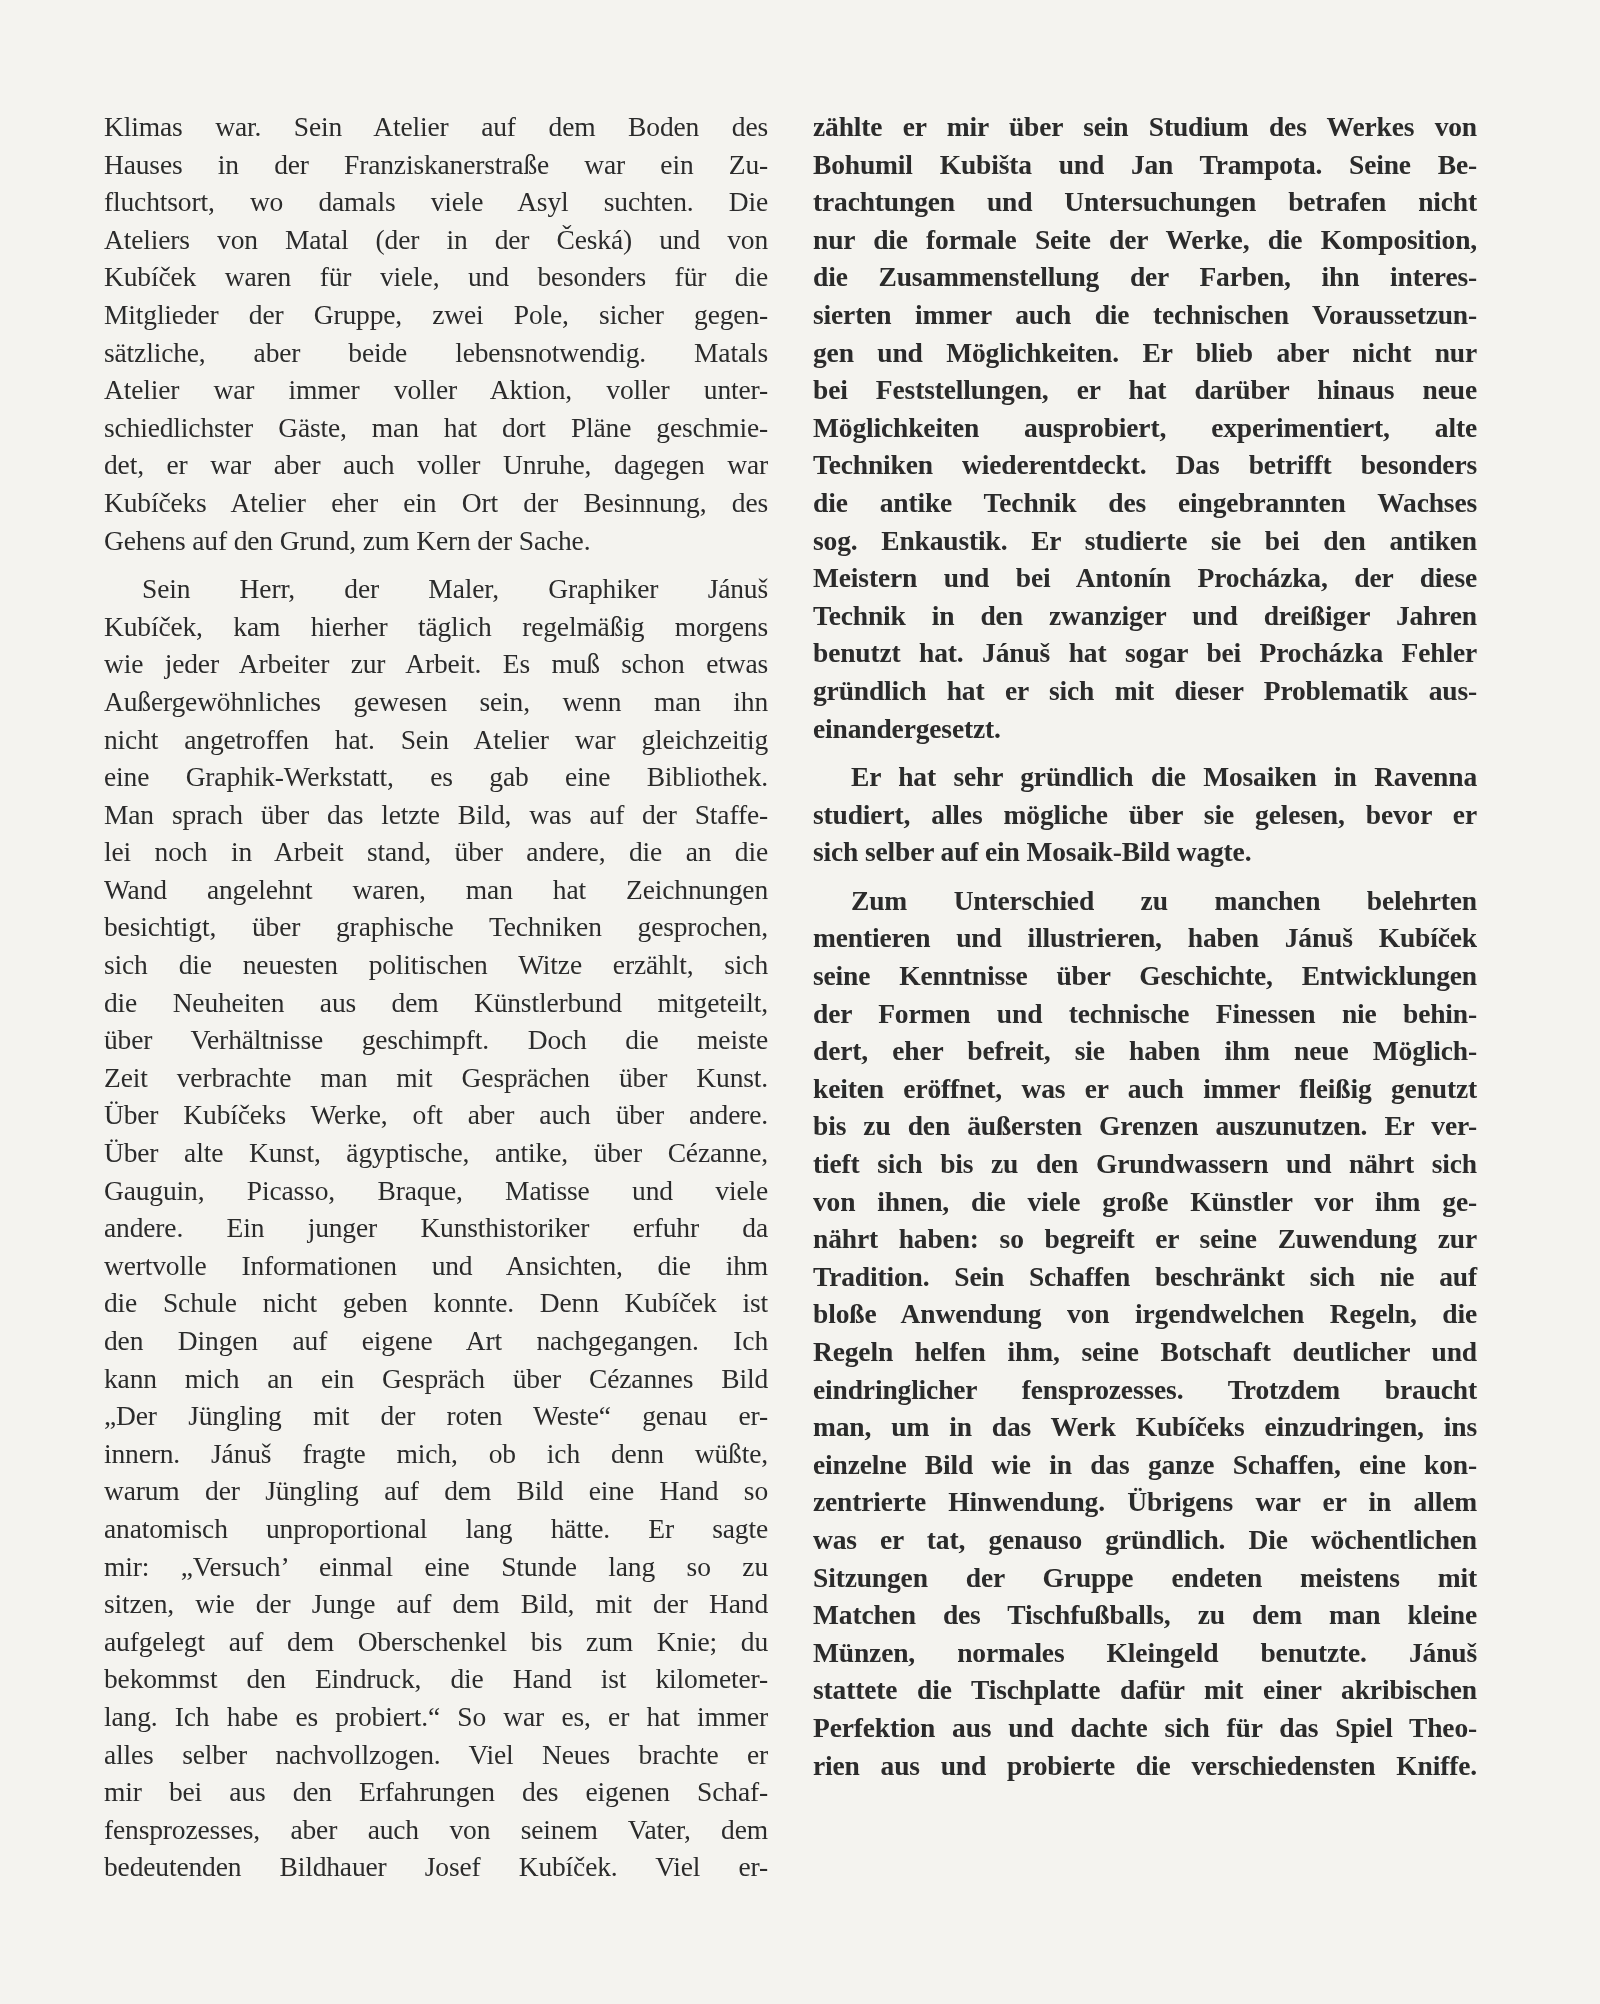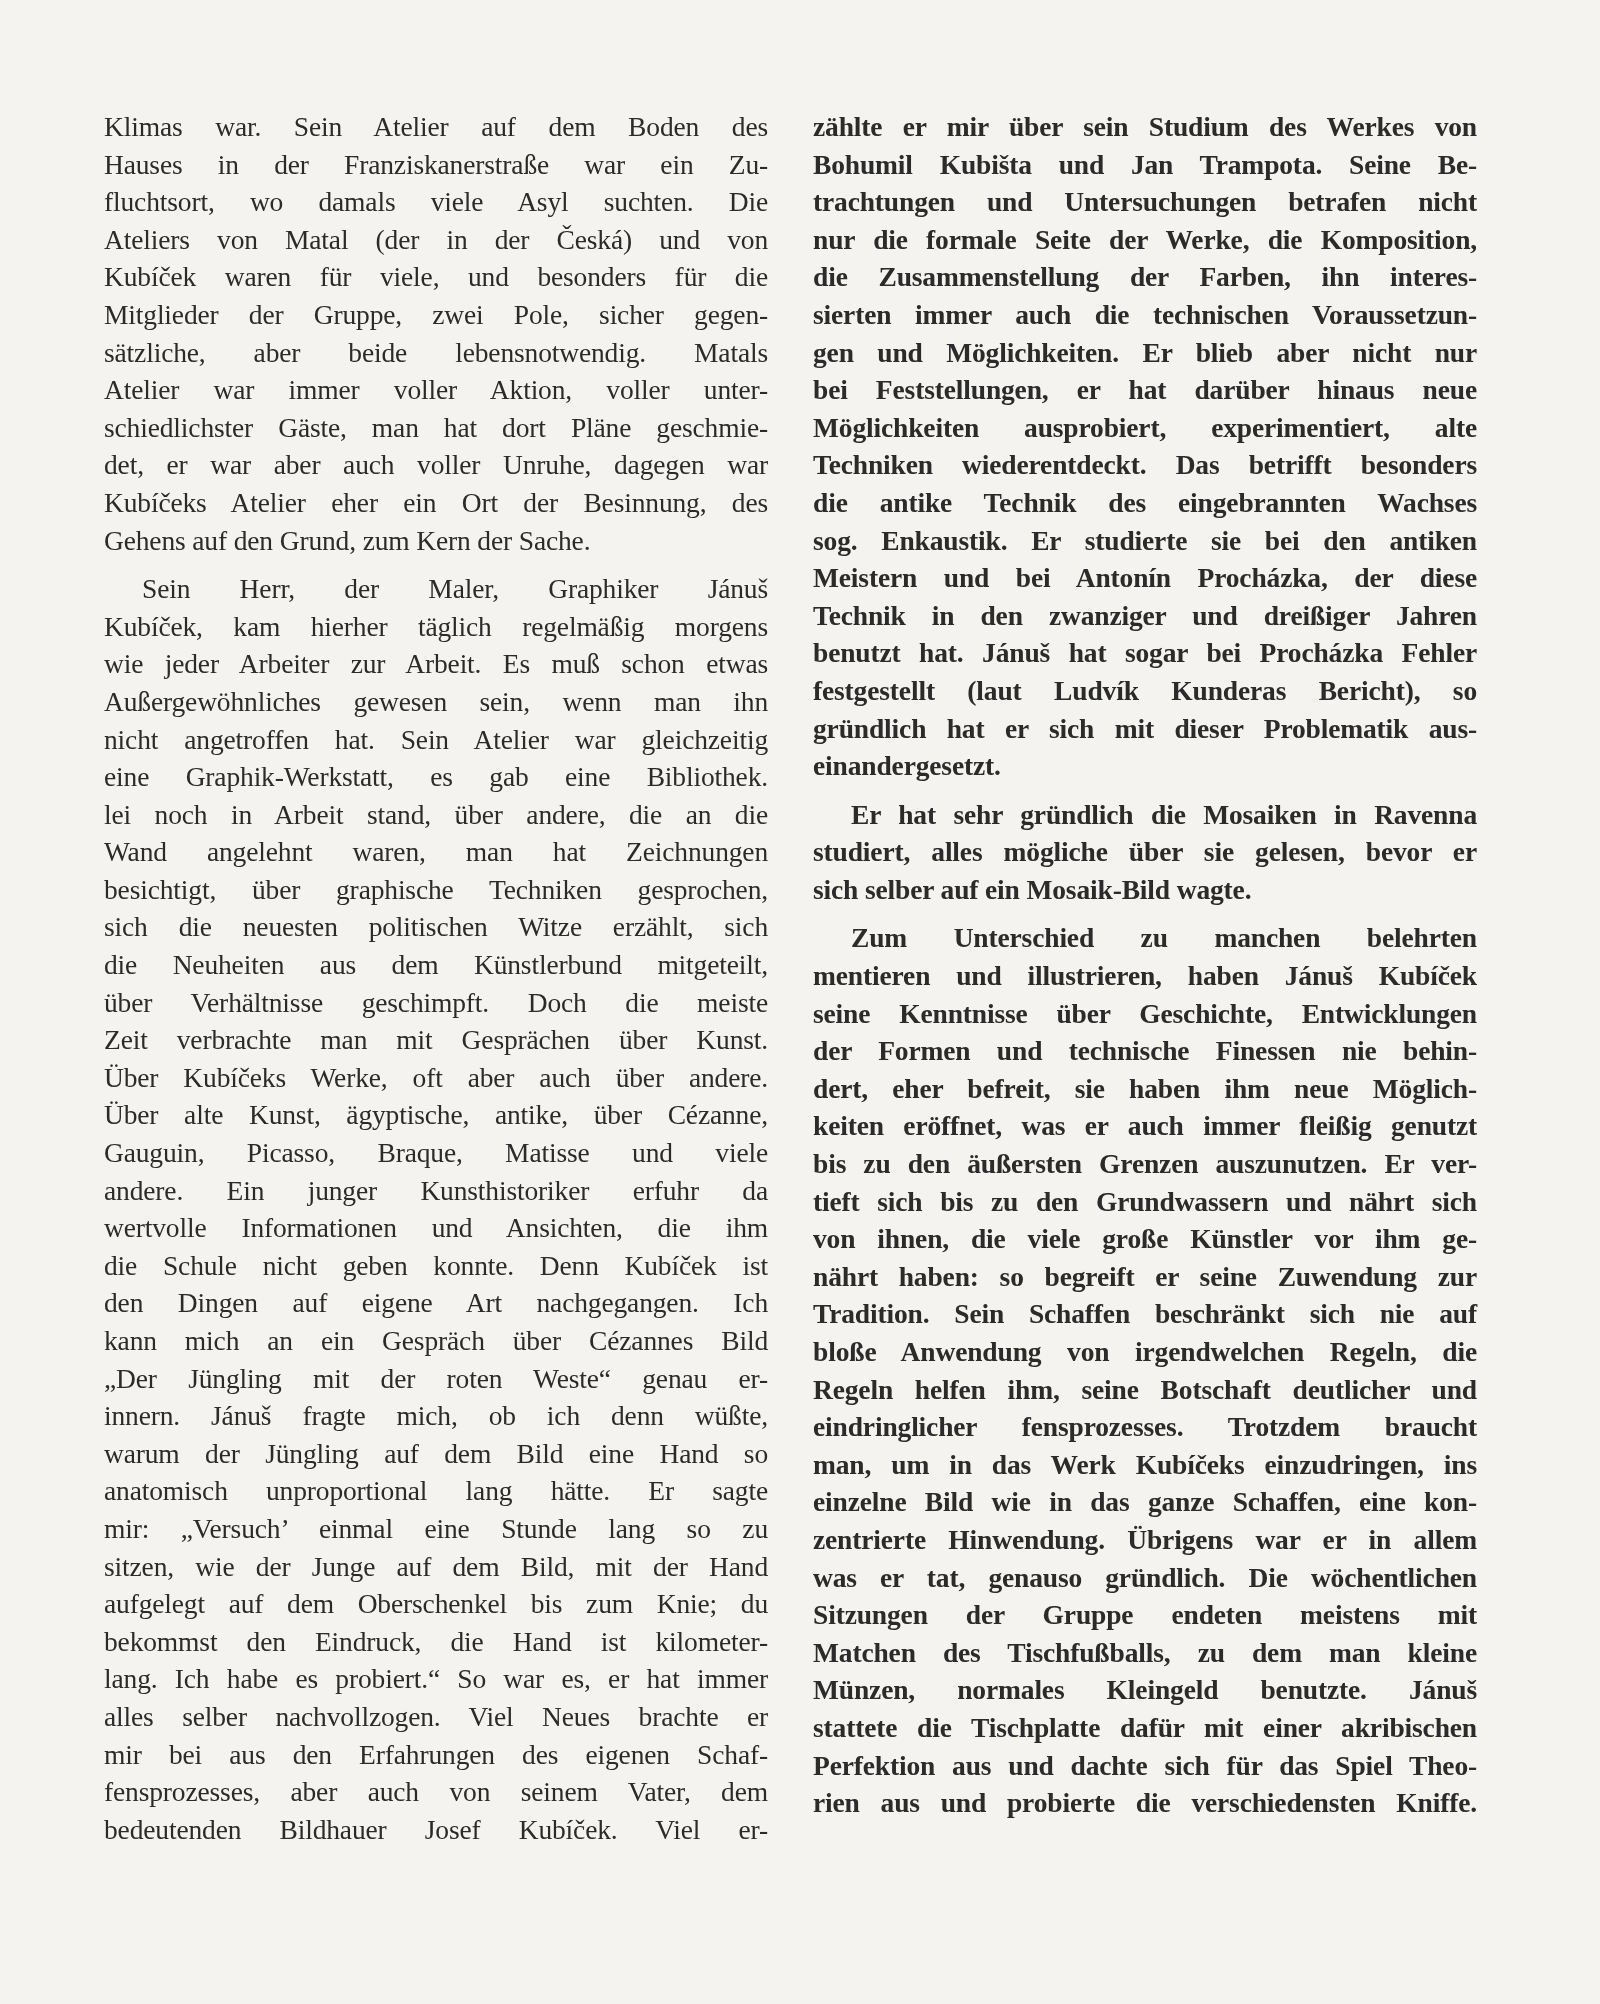--- a/index.html
+++ b/index.html
@@ -73,20 +73,21 @@
       <span class="line last">Gehens auf den Grund, zum Kern der Sache.</span>
     </p>
 
     <p class="para">
       <span class="line indent">Sein Herr, der Maler, Graphiker Jánuš</span>
       <span class="line">Kubíček, kam hierher täglich regelmäßig morgens</span>
       <span class="line">wie jeder Arbeiter zur Arbeit. Es muß schon etwas</span>
       <span class="line">Außergewöhnliches gewesen sein, wenn man ihn</span>
       <span class="line">nicht angetroffen hat. Sein Atelier war gleichzeitig</span>
       <span class="line">eine Graphik-Werkstatt, es gab eine Bibliothek.</span>
+      <span class="line">Man sprach über das letzte Bild, was auf der Staffe-</span>
       <span class="line">lei noch in Arbeit stand, über andere, die an die</span>
       <span class="line">Wand angelehnt waren, man hat Zeichnungen</span>
       <span class="line">besichtigt, über graphische Techniken gesprochen,</span>
       <span class="line">sich die neuesten politischen Witze erzählt, sich</span>
       <span class="line">die Neuheiten aus dem Künstlerbund mitgeteilt,</span>
       <span class="line">über Verhältnisse geschimpft. Doch die meiste</span>
       <span class="line">Zeit verbrachte man mit Gesprächen über Kunst.</span>
       <span class="line">Über Kubíčeks Werke, oft aber auch über andere.</span>
       <span class="line">Über alte Kunst, ägyptische, antike, über Cézanne,</span>
       <span class="line">Gauguin, Picasso, Braque, Matisse und viele</span>
@@ -122,21 +123,20 @@
       <span class="line">sierten immer auch die technischen Voraussetzun-</span>
       <span class="line">gen und Möglichkeiten. Er blieb aber nicht nur</span>
       <span class="line">bei Feststellungen, er hat darüber hinaus neue</span>
       <span class="line">Möglichkeiten ausprobiert, experimentiert, alte</span>
       <span class="line">Techniken wiederentdeckt. Das betrifft besonders</span>
       <span class="line">die antike Technik des eingebrannten Wachses</span>
       <span class="line">sog. Enkaustik. Er studierte sie bei den antiken</span>
       <span class="line">Meistern und bei Antonín Procházka, der diese</span>
       <span class="line">Technik in den zwanziger und dreißiger Jahren</span>
       <span class="line">benutzt hat. Jánuš hat sogar bei Procházka Fehler</span>
-      <span class="line">festgestellt (laut Ludvík Kunderas Bericht), so</span>
       <span class="line">gründlich hat er sich mit dieser Problematik aus-</span>
       <span class="line last">einandergesetzt.</span>
     </p>
 
     <p class="para">
       <span class="line indent">Er hat sehr gründlich die Mosaiken in Ravenna</span>
       <span class="line">studiert, alles mögliche über sie gelesen, bevor er</span>
       <span class="line last">sich selber auf ein Mosaik-Bild wagte.</span>
     </p>
 

